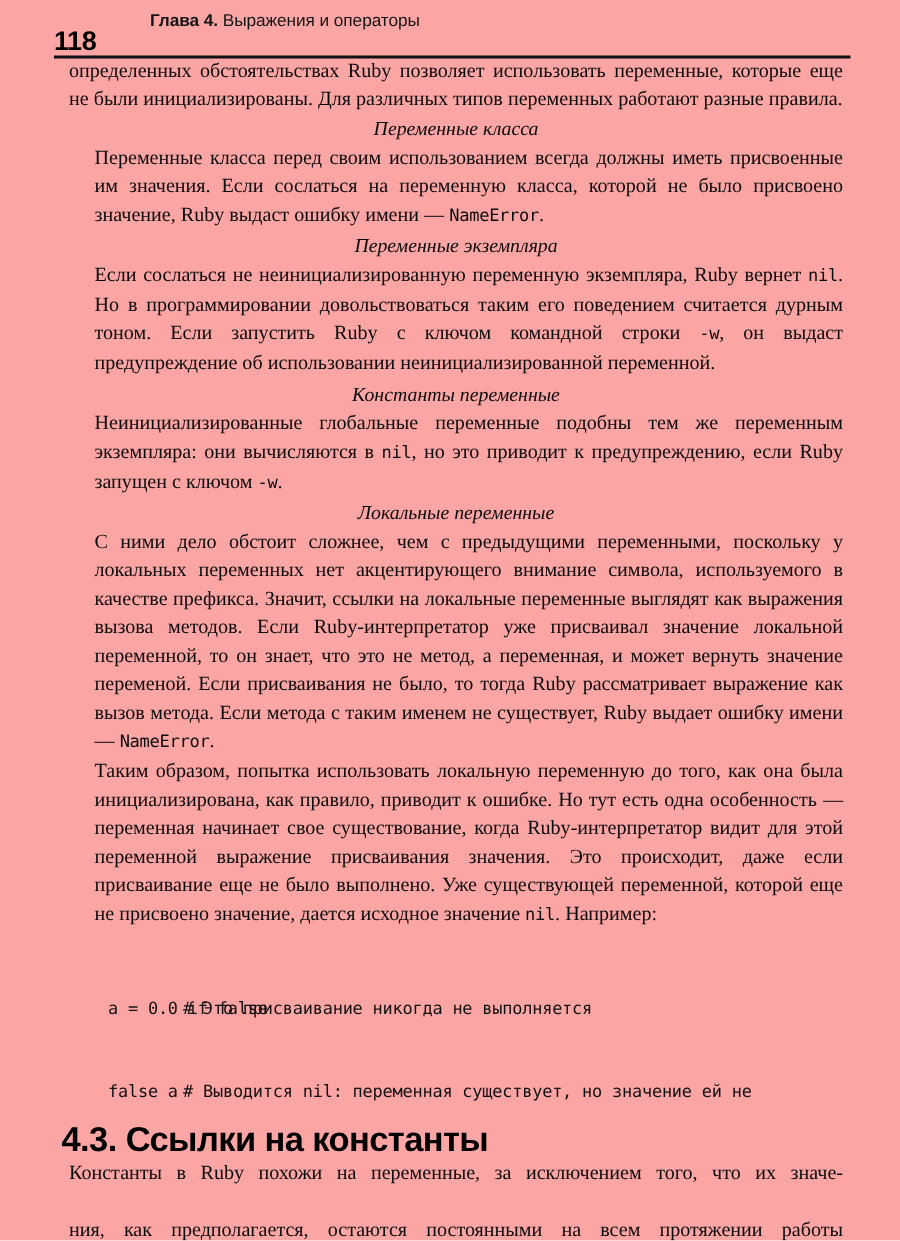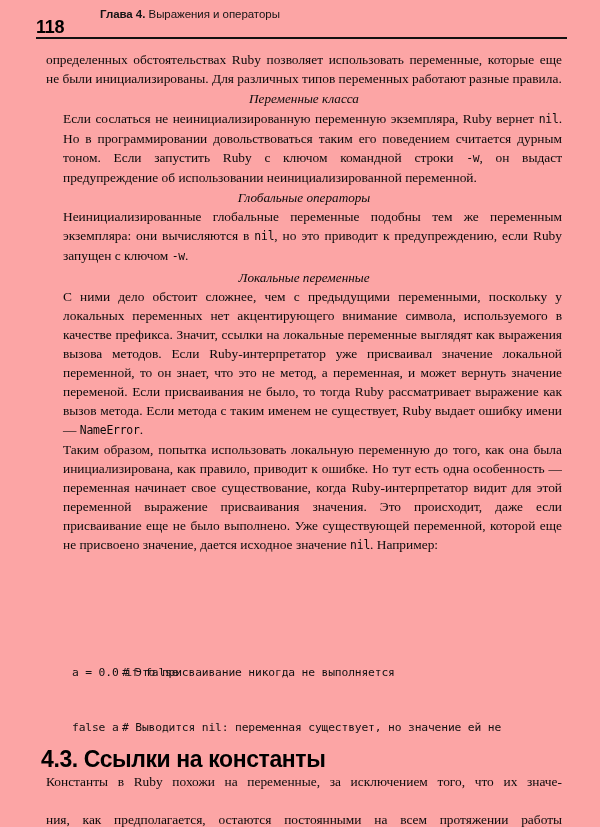--- a/index.html
+++ b/index.html
@@ -56,21 +56,21 @@
     top: 37px;
     width: 531px;
     height: 2px;
     background: #111111;
   }
 
   
   .column {
     position: absolute;
     left: 46px;
-    top: 50px;
+    top: 37px;
     width: 516px;
   }
 
   p, .run-in {
     margin: 0;
   }
 
   .para {
     font-size: 13.4px;
     line-height: 19.05px;
@@ -176,28 +176,30 @@
   </div>
   <div class="head-rule"></div>
 
   <div class="column">
 
     <p class="para first">определенных обстоятельствах Ruby позволяет использовать переменные, которые еще не были инициализированы. Для различных типов переменных работают разные правила.</p>
 
     <div class="spacer-xs"></div>
 
     <p class="subhead">Переменные класса</p>
-
-    <div class="spacer-xs"></div>
-
+    <p class="para indent"><span>Переменные класса перед своим использованием всегда должны иметь присвоенные им значения. Если сослаться на переменную класса, которой не было присвоено значение, Ruby выдаст ошибку имени — </span><code class="mono">NameError</code><span>.</span></p>
+
+    <div class="spacer-xs"></div>
+
+    <p class="subhead">Переменные экземпляра</p>
     <p class="para indent"><span>Если сослаться не неинициализированную переменную экземпляра, Ruby вернет </span><code class="mono">nil</code><span>. Но в программировании довольствоваться таким его поведением считается дурным тоном. Если запустить Ruby с ключом командной строки </span><code class="mono">-w</code><span>, он выдаст предупреждение об использовании неинициализированной переменной.</span></p>
 
     <div class="spacer-xs"></div>
 
-    <p class="subhead">Глобальные операторы</p>
+    <p class="subhead">Константы переменные</p>
     <p class="para indent"><span>Неинициализированные глобальные переменные подобны тем же переменным экземпляра: они вычисляются в </span><code class="mono">nil</code><span>, но это приводит к предупреждению, если Ruby запущен с ключом </span><code class="mono">-w</code><span>.</span></p>
 
     <div class="spacer-xs"></div>
 
     <p class="subhead">Локальные переменные</p>
     <p class="para indent"><span>С ними дело обстоит сложнее, чем с предыдущими переменными, поскольку у локальных переменных нет акцентирующего внимание символа, используемого в качестве префикса. Значит, ссылки на локальные переменные выглядят как выражения вызова методов. Если Ruby-интерпретатор уже присваивал значение локальной переменной, то он знает, что это не метод, а переменная, и может вернуть значение переменой. Если присваивания не было, то тогда Ruby рассматривает выражение как вызов метода. Если метода с таким именем не существует, Ruby выдает ошибку имени — </span><code class="mono">NameError</code><span>.</span></p>
     <p class="para indent"><span>Таким образом, попытка использовать локальную переменную до того, как она была инициализирована, как правило, приводит к ошибке. Но тут есть одна особенность — переменная начинает свое существование, когда Ruby-интерпретатор видит для этой переменной выражение присваивания значения. Это происходит, даже если присваивание еще не было выполнено. Уже существующей переменной, которой еще не присвоено значение, дается исходное значение </span><code class="mono">nil</code><span>. Например:</span></p>
 
   </div>
 

